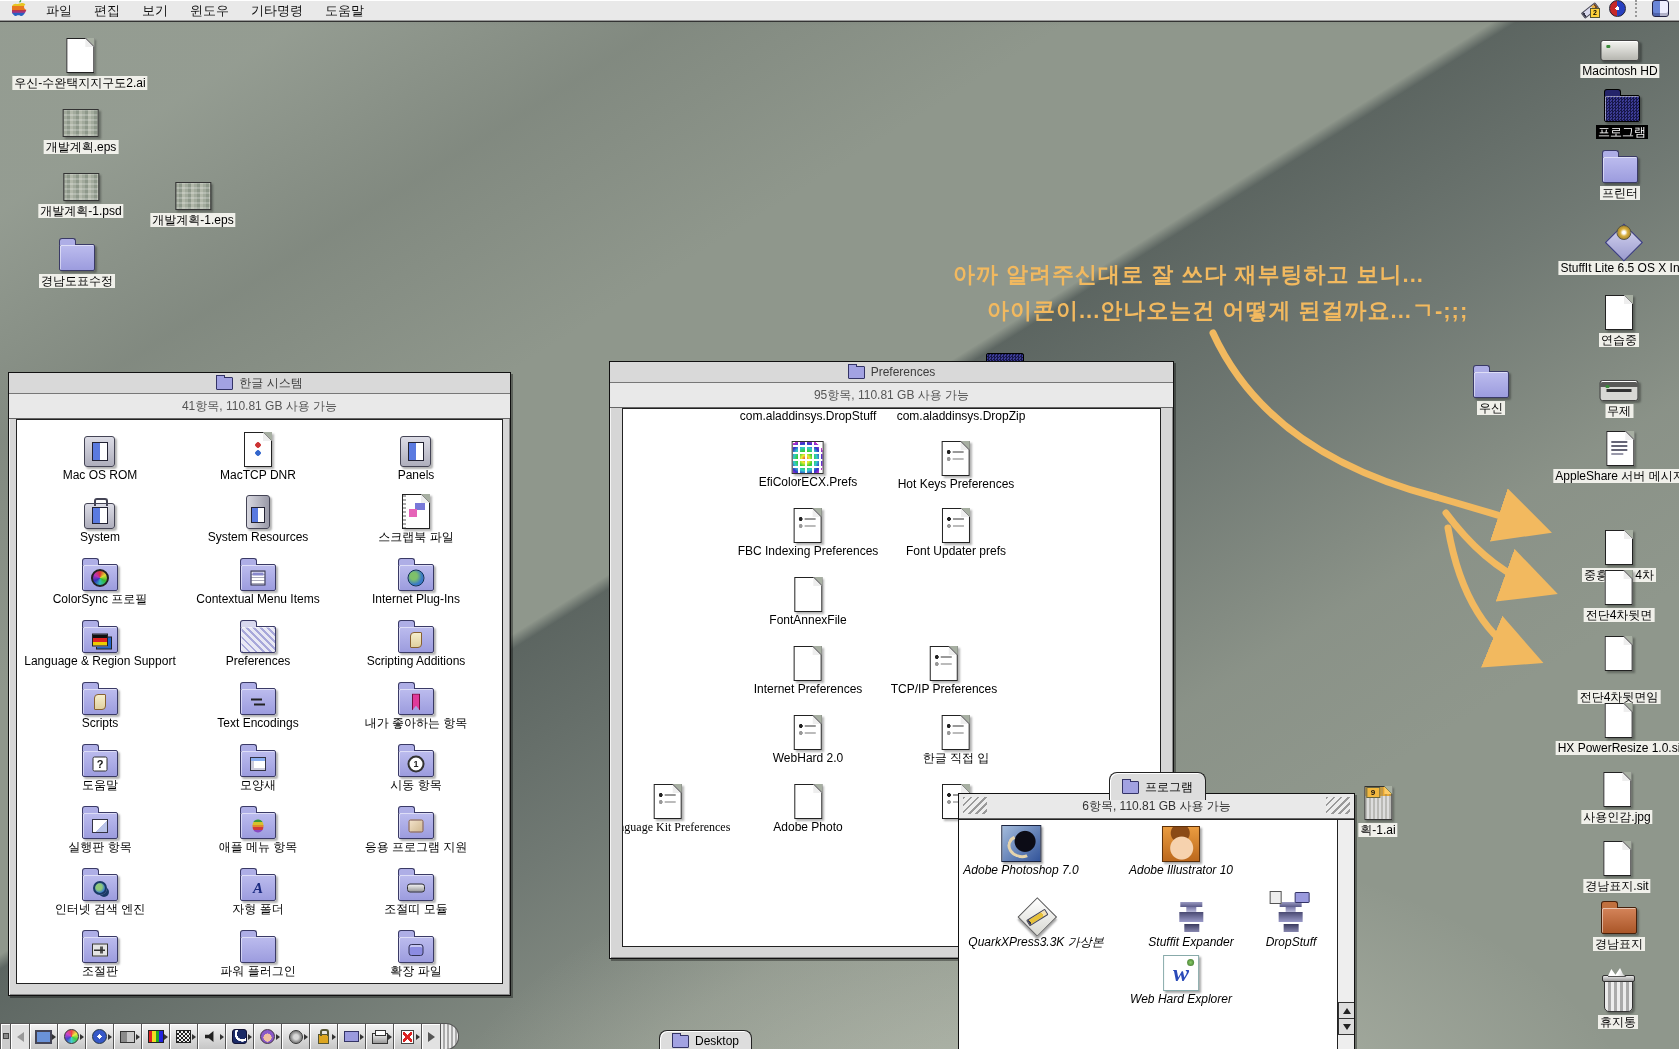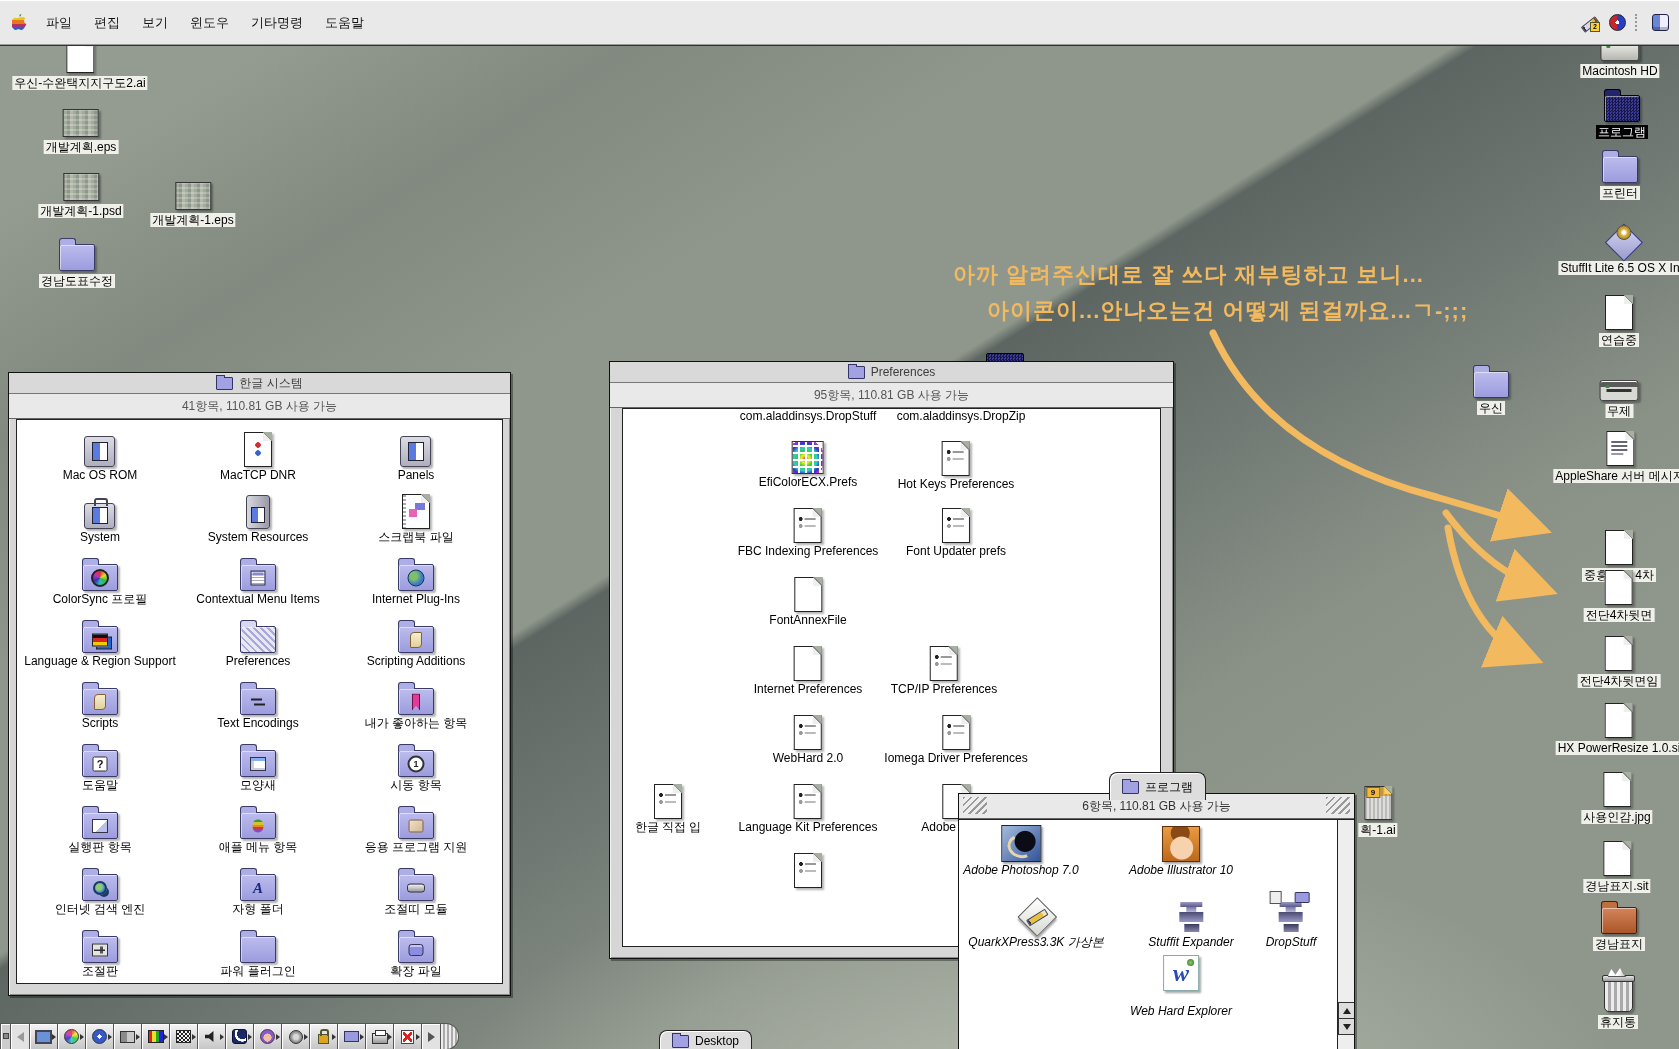--- a/index.html
+++ b/index.html
@@ -9,21 +9,21 @@
   #wallpaper{position:absolute;inset:0;background-color:#8f978c;
     background-image:
       radial-gradient(ellipse 980px 520px at 62% 110%, rgba(219,222,208,.55), transparent 62%),
       radial-gradient(ellipse 700px 420px at -8% 118%, rgba(58,64,60,.35), transparent 55%),
       linear-gradient(148deg, transparent 45.5%, rgba(46,56,58,.52) 46.2%, rgba(66,76,78,.40) 57%, rgba(118,125,118,.20) 69%, transparent 78%),
       linear-gradient(148deg, rgba(156,164,154,.40) 10%, rgba(98,106,100,.30) 21%, transparent 33%),
       linear-gradient(180deg, rgba(38,43,42,.55) 0px, rgba(38,43,42,.18) 7px, transparent 26px);}
   
   #menubar{position:absolute;left:0;top:0;right:0;height:21px;background:#e9e9e9;
     border-bottom:1px solid #333;box-shadow:inset 0 -1px 0 #9a9a9a, inset 0 1px 0 #fff;
-    display:flex;align-items:center;padding:12px 10px;z-index:50;}
+    display:flex;align-items:flex-start;padding:0 10px;z-index:50;}
   #menubar .menus{display:flex;align-items:center;gap:0;}
   #menubar .menu{padding:2px 11px;font-size:13px;color:#111;}
   #apple-wrap{padding:0 8px 0 2px;display:flex;align-items:center;}
   #menubar-right{margin-left:auto;display:flex;align-items:center;gap:9px;}
   .mb-divider{width:6px;height:17px;border-left:2px dotted #999;}
   .pencil-icon{position:relative;width:20px;height:17px;}
   .pencil-icon::before{content:"";position:absolute;left:1px;top:7px;width:16px;height:5px;
     background:linear-gradient(90deg,#334 12%,#d9d9ec 12% 70%,#e8b24c 70% 88%,#7a4a18 88%);
     transform:rotate(-38deg);border:1px solid #445;border-radius:1px;}
   .pencil-icon::after{content:"2";position:absolute;right:0;bottom:-1px;width:8px;height:8px;
@@ -253,21 +253,21 @@
   .grip.gl{left:4px;} .grip.gr{right:4px;}
   #win-program .winbody{left:0;right:0;top:25px;bottom:0;border-left:none;border-right:none;border-bottom:none;}
   #program-grid{position:absolute;inset:0;}
   #program-grid .cell{position:absolute;transform:translateX(-50%);}
   #program-grid .cell .lbl{font-style:italic;}
   #program-grid .cell:nth-of-type(1){left:62px;top:4px;}
   #program-grid .cell:nth-of-type(2){left:222px;top:4px;}
   #program-grid .cell:nth-of-type(3){left:77px;top:76px;}
   #program-grid .cell:nth-of-type(4){left:232px;top:76px;}
   #program-grid .cell:nth-of-type(5){left:332px;top:76px;}
-  #program-grid .cell:nth-of-type(6){left:222px;top:133px;gap:12px;}
+  #program-grid .cell:nth-of-type(6){left:222px;top:133px;}
   #program-scrollbar{position:absolute;right:0;top:0;bottom:0;width:16px;background:#eee;
     border-left:1px solid #222;}
   .sarrow{position:absolute;left:0;width:15px;height:15px;border:1px solid #333;background:#ddd;
     display:flex;align-items:center;justify-content:center;}
   .sarrow i{display:block;width:0;height:0;border:4px solid transparent;}
   .sarrow.up{top:182px;} .sarrow.up i{border-bottom:6px solid #222;margin-top:-4px;}
   .sarrow.down{top:198px;} .sarrow.down i{border-top:6px solid #222;margin-bottom:-4px;}
   
   #annotation{position:absolute;z-index:5;font-weight:bold;font-size:22px;letter-spacing:1px;}
   #anno-line1{position:absolute;left:953px;top:260px;white-space:nowrap;}
@@ -441,21 +441,21 @@
     <span class="lbl">AppleShare 서버 메시지</span>
   </div>
   <div class="dicon" style="left:1619px;top:530px;" data-name="desktop-icon-flyer-4">
     <span class="ic doc" data-name="document-icon"></span>
     <span class="lbl">중흥전단 4차</span>
   </div>
   <div class="dicon" style="left:1619px;top:570px;" data-name="desktop-icon-flyer-back">
     <span class="ic doc" data-name="document-icon"></span>
     <span class="lbl">전단4차뒷면</span>
   </div>
-  <div class="dicon" style="left:1619px;top:636px;" data-name="desktop-icon-flyer-back-2">
+  <div class="dicon" style="left:1619px;top:636px;gap:16px;" data-name="desktop-icon-flyer-back-2">
     <span class="ic doc" data-name="document-icon"></span>
     <span class="lbl">전단4차뒷면임</span>
   </div>
   <div class="dicon" style="left:1619px;top:703px;" data-name="desktop-icon-hx-powerresize">
     <span class="ic doc" data-name="document-icon"></span>
     <span class="lbl">HX PowerResize 1.0.si</span>
   </div>
   <div class="dicon" style="left:1617px;top:772px;" data-name="desktop-icon-seal-jpg">
     <span class="ic doc" data-name="document-icon"></span>
     <span class="lbl">사용인감.jpg</span>
@@ -744,26 +744,20 @@
             <span class="lbl">TCP/IP Preferences</span>
           </div>
 
           <div class="cell" data-name="file-item">
             <span class="icwrap">
               <span class="ic doc prefdoc" data-name="prefs-document-icon"></span>
             </span>
             <span class="lbl">WebHard 2.0</span>
           </div>
 
-          <div class="cell" data-name="file-item">
-            <span class="icwrap">
-              <span class="ic doc prefdoc" data-name="prefs-document-icon"></span>
-            </span>
-            <span class="lbl">Iomega Driver Preferences</span>
-          </div>
 
           <div class="cell" data-name="file-item">
             <span class="icwrap">
               <span class="ic doc prefdoc" data-name="prefs-document-icon"></span>
             </span>
             <span class="lbl">한글 직접 입</span>
           </div>
 
           <div class="cell" data-name="file-item">
             <span class="icwrap">

